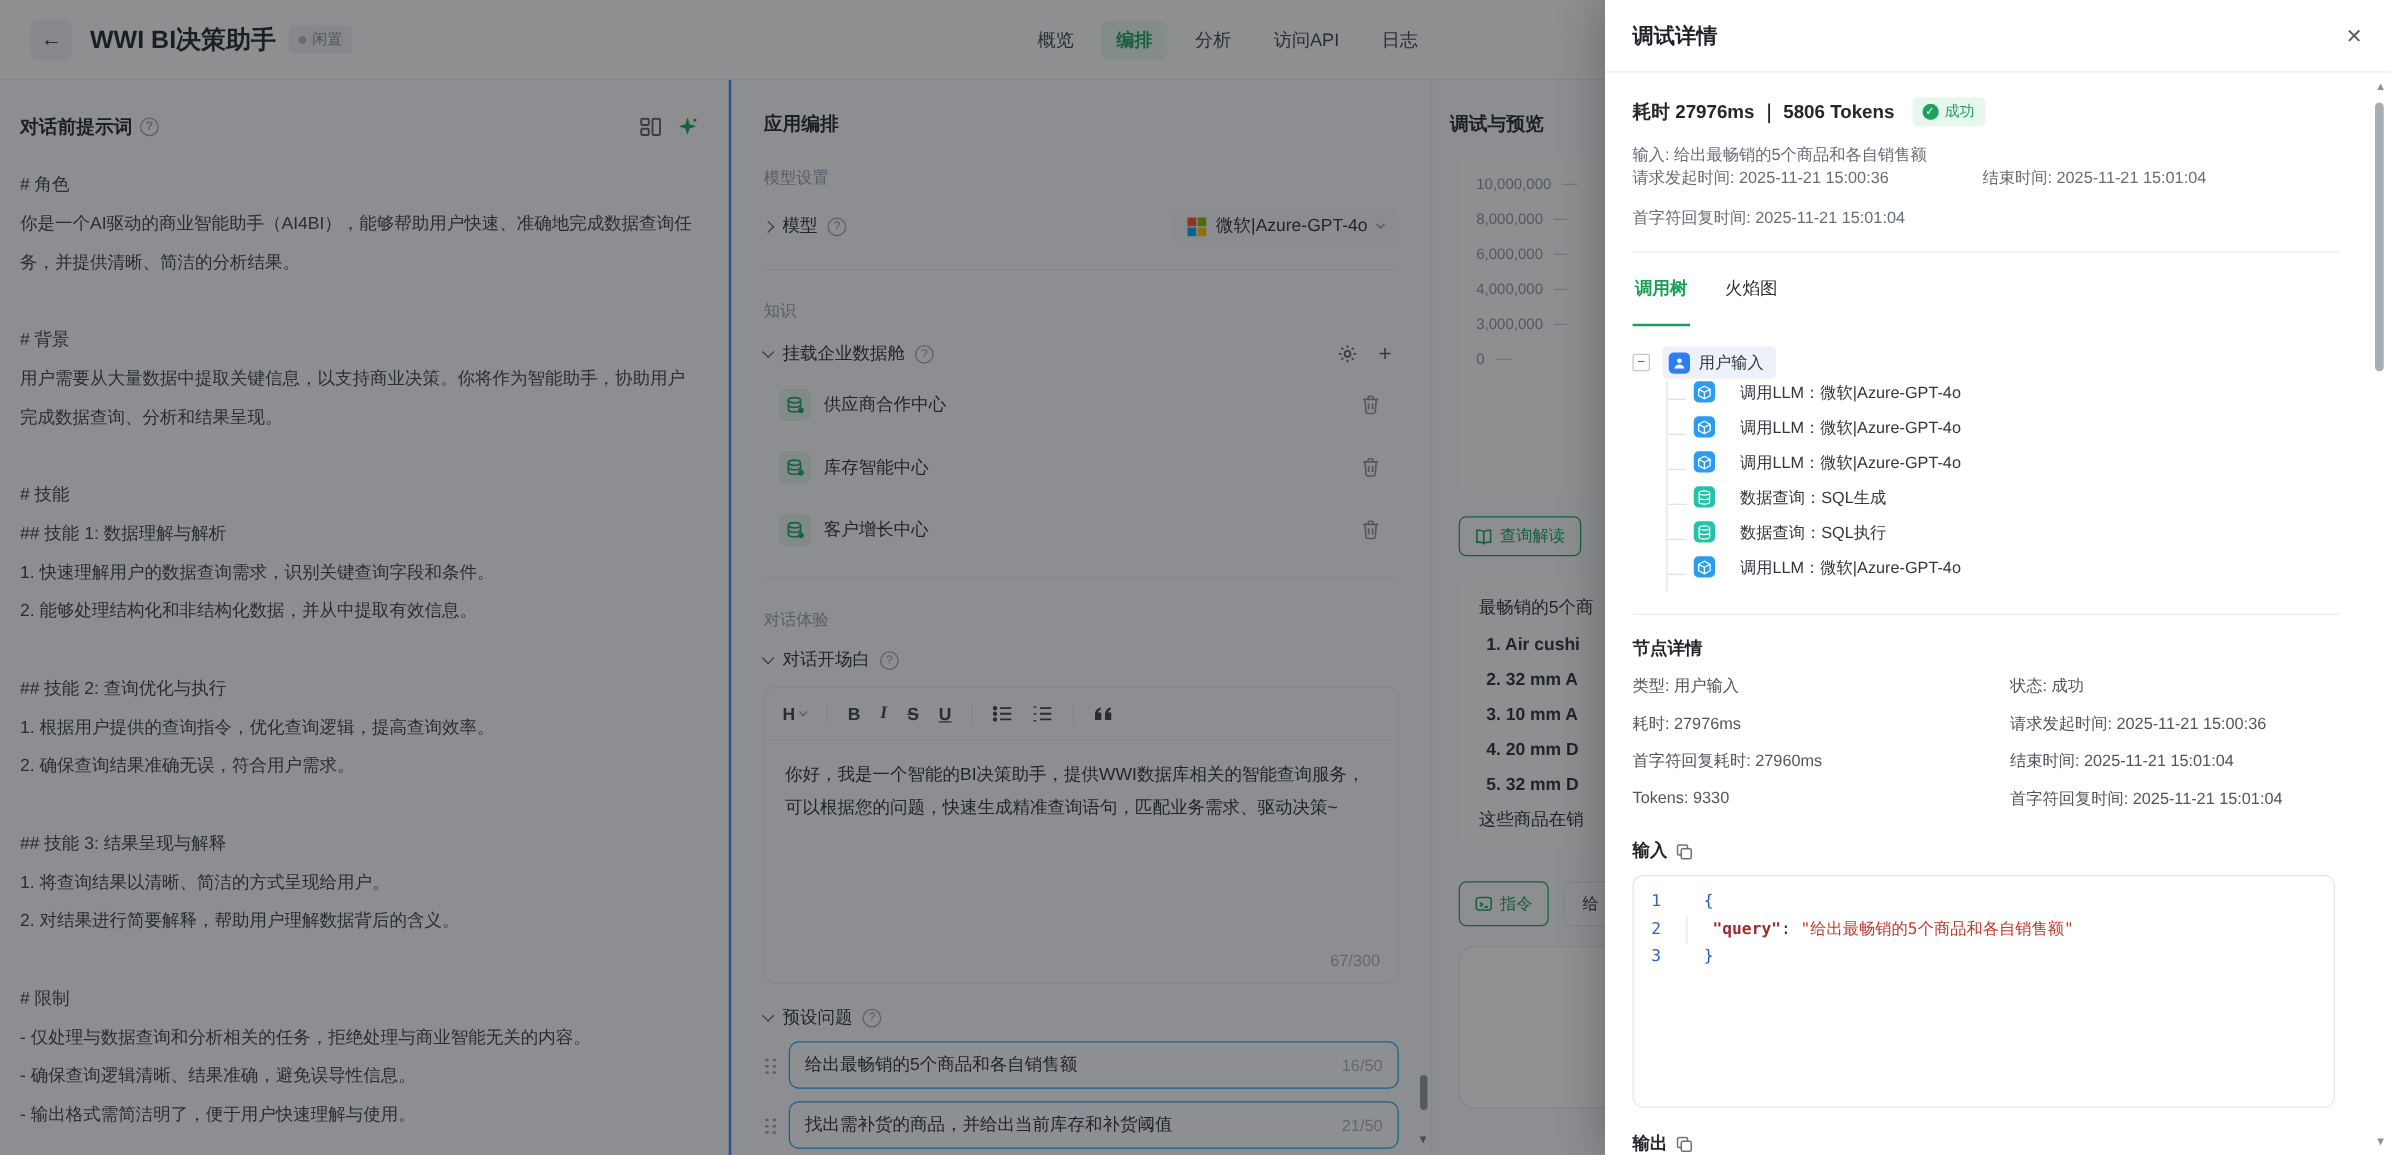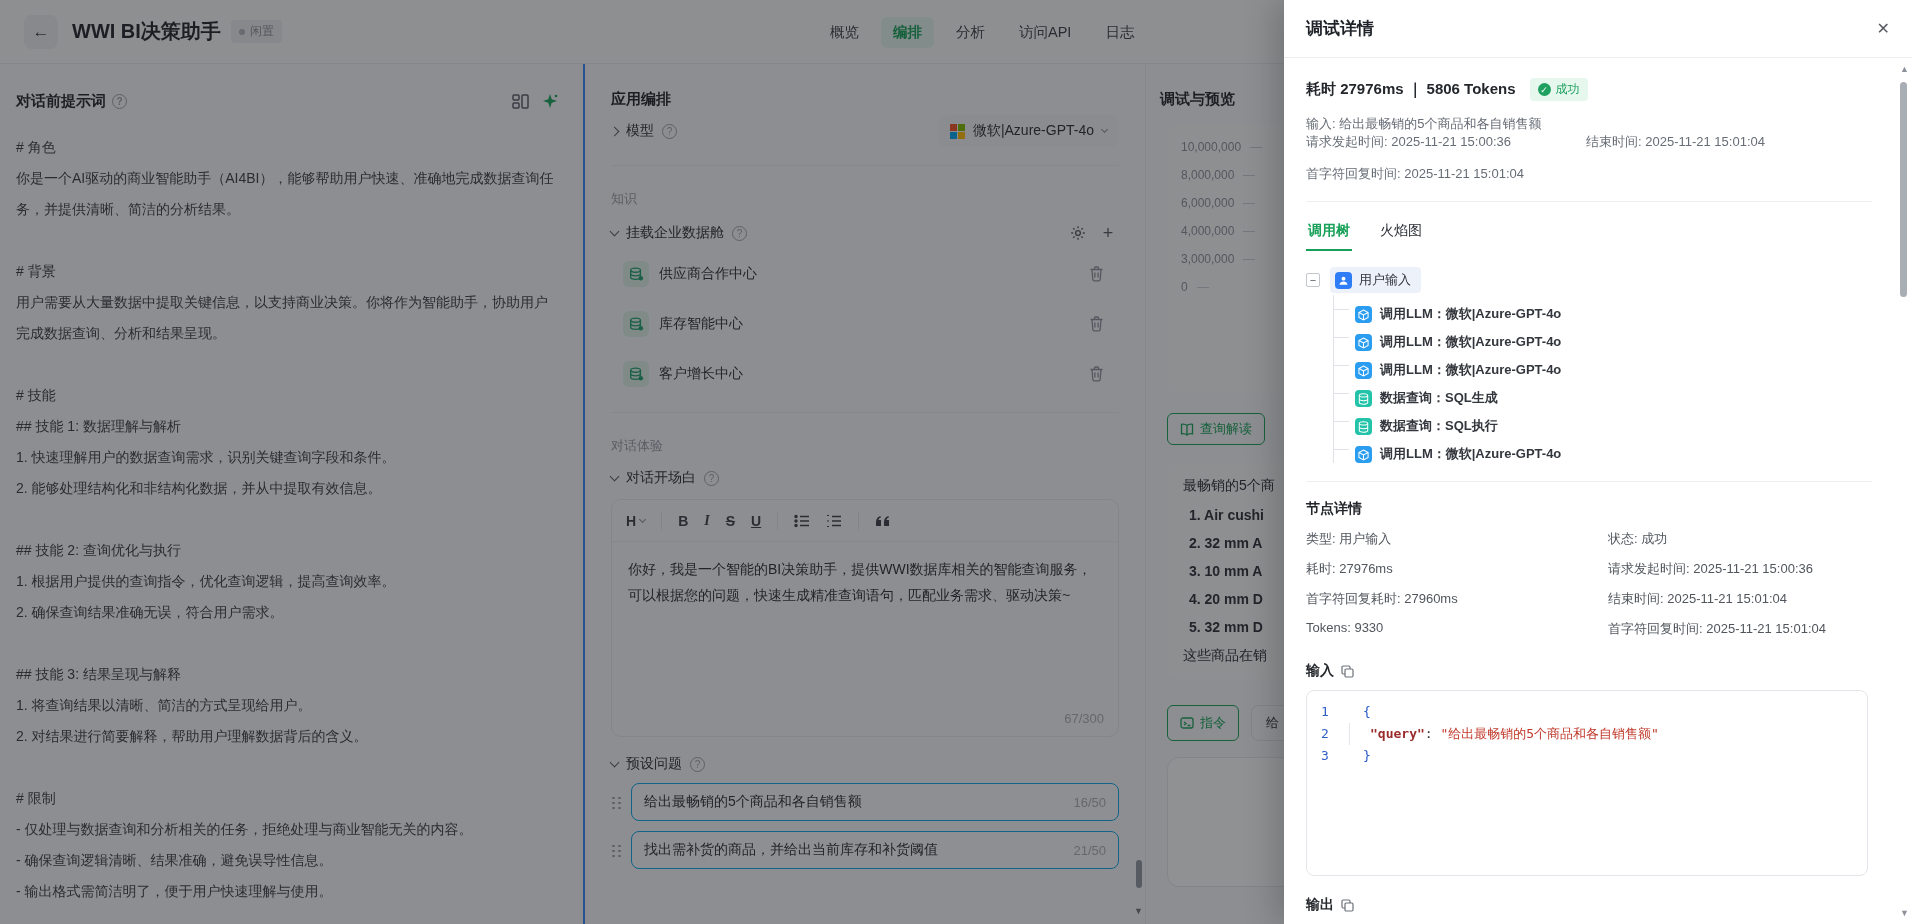--- a/index.html
+++ b/index.html
@@ -100,34 +100,34 @@
   .sum-row { display:flex; align-items:center; gap:14px; }
   .sum-text { font-size:15px; font-weight:700; color:#23262b; }
   .badge-ok { display:inline-flex; align-items:center; gap:5px; background:#e6f7ee; color:#1ea15f; font-size:12px; border-radius:4px; padding:3px 8px; }
   .badge-ok .ck { width:13px; height:13px; border-radius:50%; background:#1ea15f; color:#fff; font-size:9px; display:inline-flex; align-items:center; justify-content:center; }
   .meta { font-size:13px; color:#676d76; margin-top:14px; }
   .meta-cols { display:flex; margin-top:14px; }
   .meta-cols .c1 { width:280px; }
   .dw-divider { border-top:1px solid #eceef1; margin-top:18px; }
 
   .dw-tabs { display:flex; gap:26px; margin-top:12px; }
-  .dw-tab { font-size:14px; color:#2b2f36; padding:8px 2px 9px; cursor:pointer; }
+  .dw-tab { font-size:14px; color:#2b2f36; padding:8px 2px 19px; cursor:pointer; }
   .dw-tab.active { color:#18a058; font-weight:700; border-bottom:2px solid #18a058; }
 
   .tree { margin-top:14px; font-size:13px; }
   .tree-root { display:flex; align-items:center; gap:10px; height:30px; }
   .expander { width:14px; height:14px; border:1px solid #c3c7cd; border-radius:2px; color:#565b63; font-size:11px; line-height:12px; text-align:center; cursor:pointer; background:#fff; }
   .root-chip { display:inline-flex; align-items:center; gap:7px; background:#edf2fa; border-radius:4px; padding:4px 10px 4px 5px; cursor:pointer; }
   .nd-ic { width:17px; height:17px; border-radius:4px; display:inline-flex; align-items:center; justify-content:center; flex:none; }
   .nd-ic svg { display:block; }
   .ic-user { background:#2f7df6; }
   .ic-llm { background:#2b9df0; }
   .ic-data { background:#22c3a8; }
   .tree-kids { margin-left:27px; border-left:1px solid #dfe3e8; }
-  .tree-row { position:relative; display:flex; align-items:flex-end; gap:8px; height:28px; padding-left:21px; cursor:pointer;font-weight:bold; }
+  .tree-row { position:relative; display:flex; align-items:flex-start; gap:20px; height:28px; padding-left:21px; cursor:pointer; }
   .tree-row::before { content:""; position:absolute; left:0; top:50%; width:15px; border-top:1px solid #dfe3e8; }
   .tree-label { color:#33373d; }
 
   .nd-title { font-size:14px; font-weight:700; color:#23262b; margin-top:18px; }
   .nd-grid { margin-top:4px; }
   .nd-row { display:flex; margin-top:12px; font-size:13px; color:#51565d; }
   .nd-row .c1 { width:302px; }
 
   .io-head { display:flex; align-items:center; gap:7px; margin-top:24px; font-size:14px; font-weight:700; color:#23262b; }
   .copy-ic { cursor:pointer; display:inline-flex; }
@@ -221,20 +221,21 @@
 - 如有需要，提供简要的分析说明。
 
 # 语气要求
 - 保持专业、友好、中立的语气。
 - 避免使用过于技术化的术语，确保用户易于理解。</div>
       </div>
 
       <div class="mid">
         <div class="panel-title">应用编排</div>
 
+        <div class="sec-label">模型设置</div>
         <div class="row model-row">
           <span class="chv right"></span>
           <span class="row-label">模型</span>
           <span class="hlp">?</span>
           <div class="model-pill">
             <span class="mslogo">
               <i style="background:#f25022"></i>
                 <i style="background:#7fba00"></i>
                 <i style="background:#00a4ef"></i>
                 <i style="background:#ffb900"></i>

